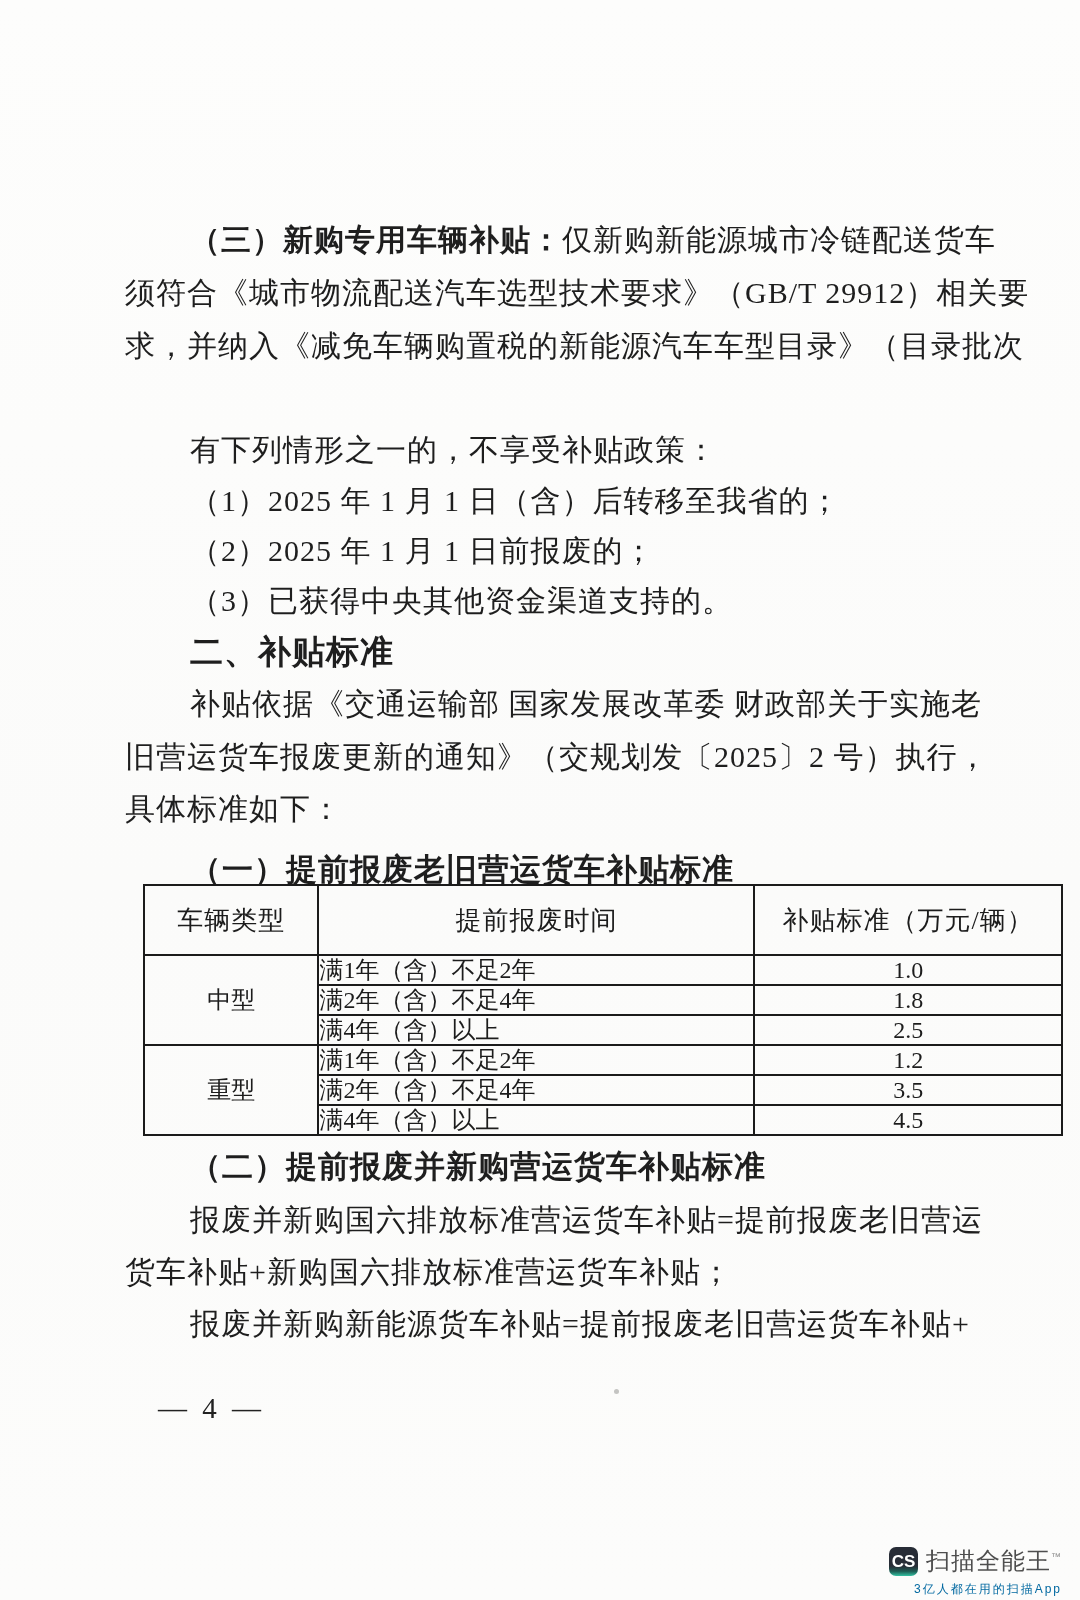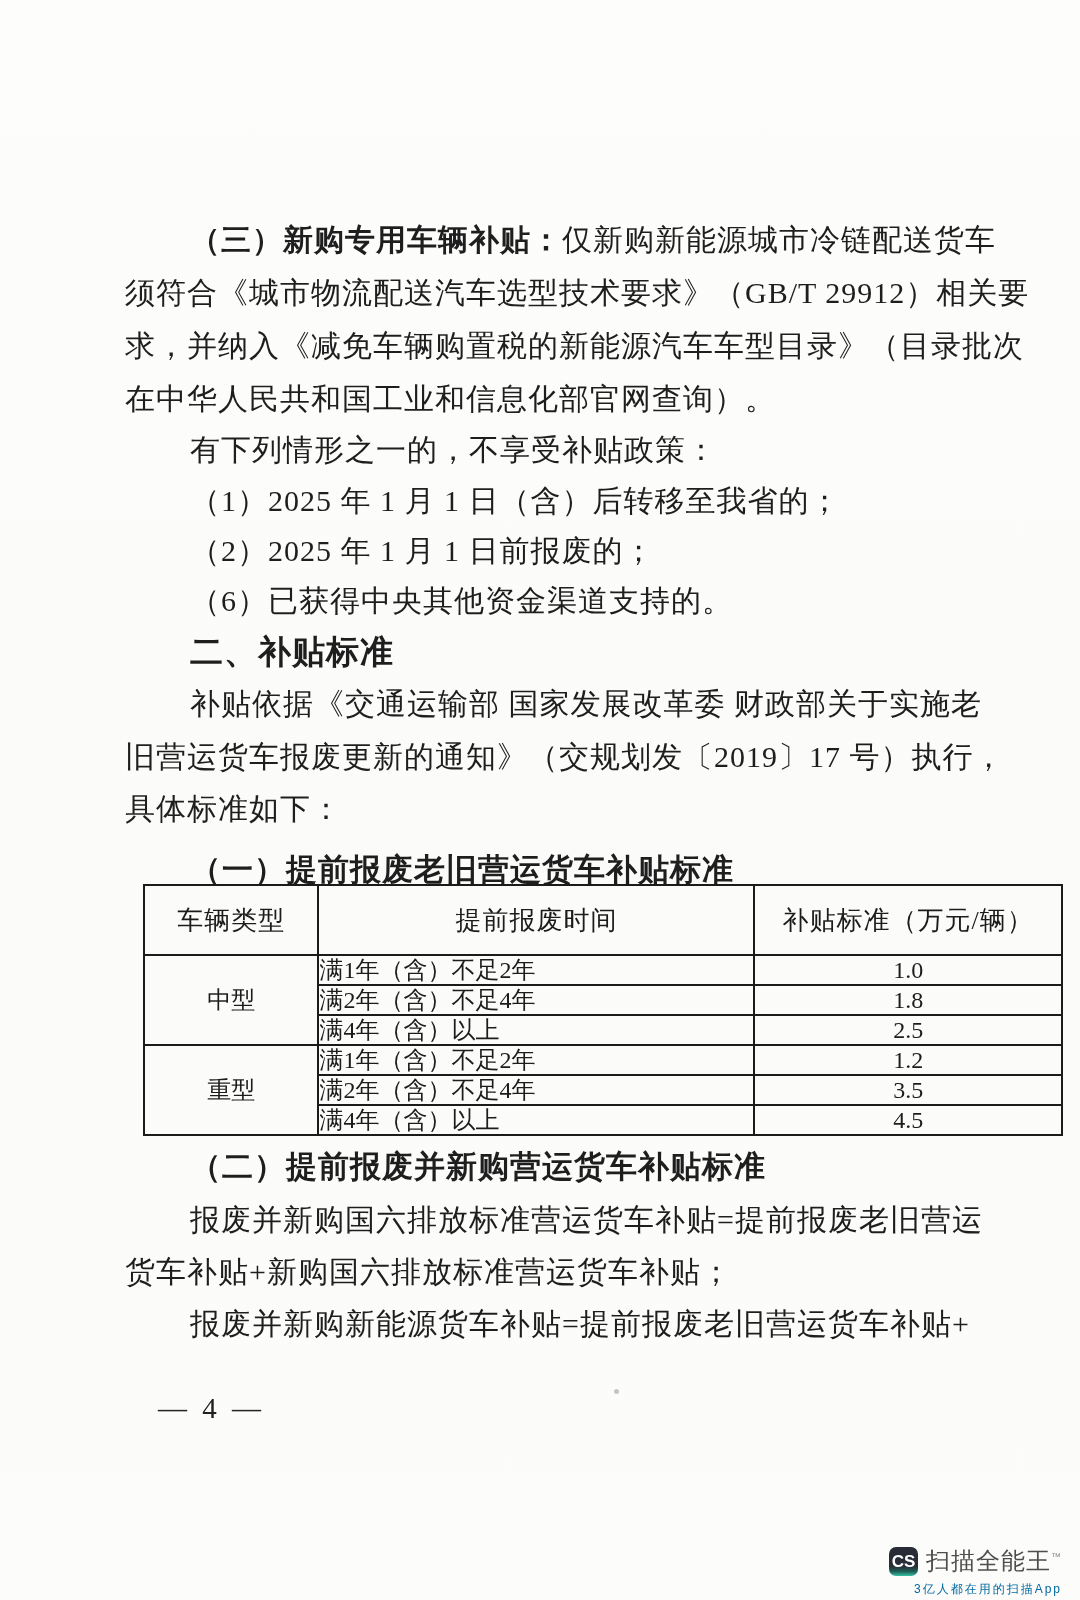--- a/index.html
+++ b/index.html
@@ -124,30 +124,29 @@
 </head>
 <body>
 
 <div class="page">
 
   <div class="line indent" style="top:220px;">
     <span class="lead-bold">（三）新购专用车辆补贴：</span><span>仅新购新能源城市冷链配送货车</span>
   </div>
   <div class="line" style="top:273px;">须符合《城市物流配送汽车选型技术要求》（GB/T 29912）相关要</div>
   <div class="line" style="top:326px;">求，并纳入《减免车辆购置税的新能源汽车车型目录》（目录批次</div>
-  <div class="line" style="top:379px;">在中华人民共和国工业和信息化部官网查询）。</div>
 
   <div class="line indent" style="top:430px;">有下列情形之一的，不享受补贴政策：</div>
   <div class="line indent" style="top:481px;">（1）2025 年 1 月 1 日（含）后转移至我省的；</div>
   <div class="line indent" style="top:531px;">（2）2025 年 1 月 1 日前报废的；</div>
-  <div class="line indent" style="top:581px;">（6）已获得中央其他资金渠道支持的。</div>
+  <div class="line indent" style="top:581px;">（3）已获得中央其他资金渠道支持的。</div>
 
   <div class="line indent bold-head" style="top:632px;font-size:33px;">二、补贴标准</div>
   <div class="line indent" style="top:684px;">补贴依据《交通运输部 国家发展改革委 财政部关于实施老</div>
-  <div class="line" style="top:737px;">旧营运货车报废更新的通知》（交规划发〔2019〕17 号）执行，</div>
+  <div class="line" style="top:737px;">旧营运货车报废更新的通知》（交规划发〔2025〕2 号）执行，</div>
   <div class="line" style="top:789px;">具体标准如下：</div>
 
   <div class="line indent bold-head" style="top:836px;font-size:31px;margin-top:14px;">（一）提前报废老旧营运货车补贴标准</div>
 
   <table class="subsidy">
     <colgroup>
         <col class="c1">
         <col class="c2">
         <col class="c3">
       </colgroup>

